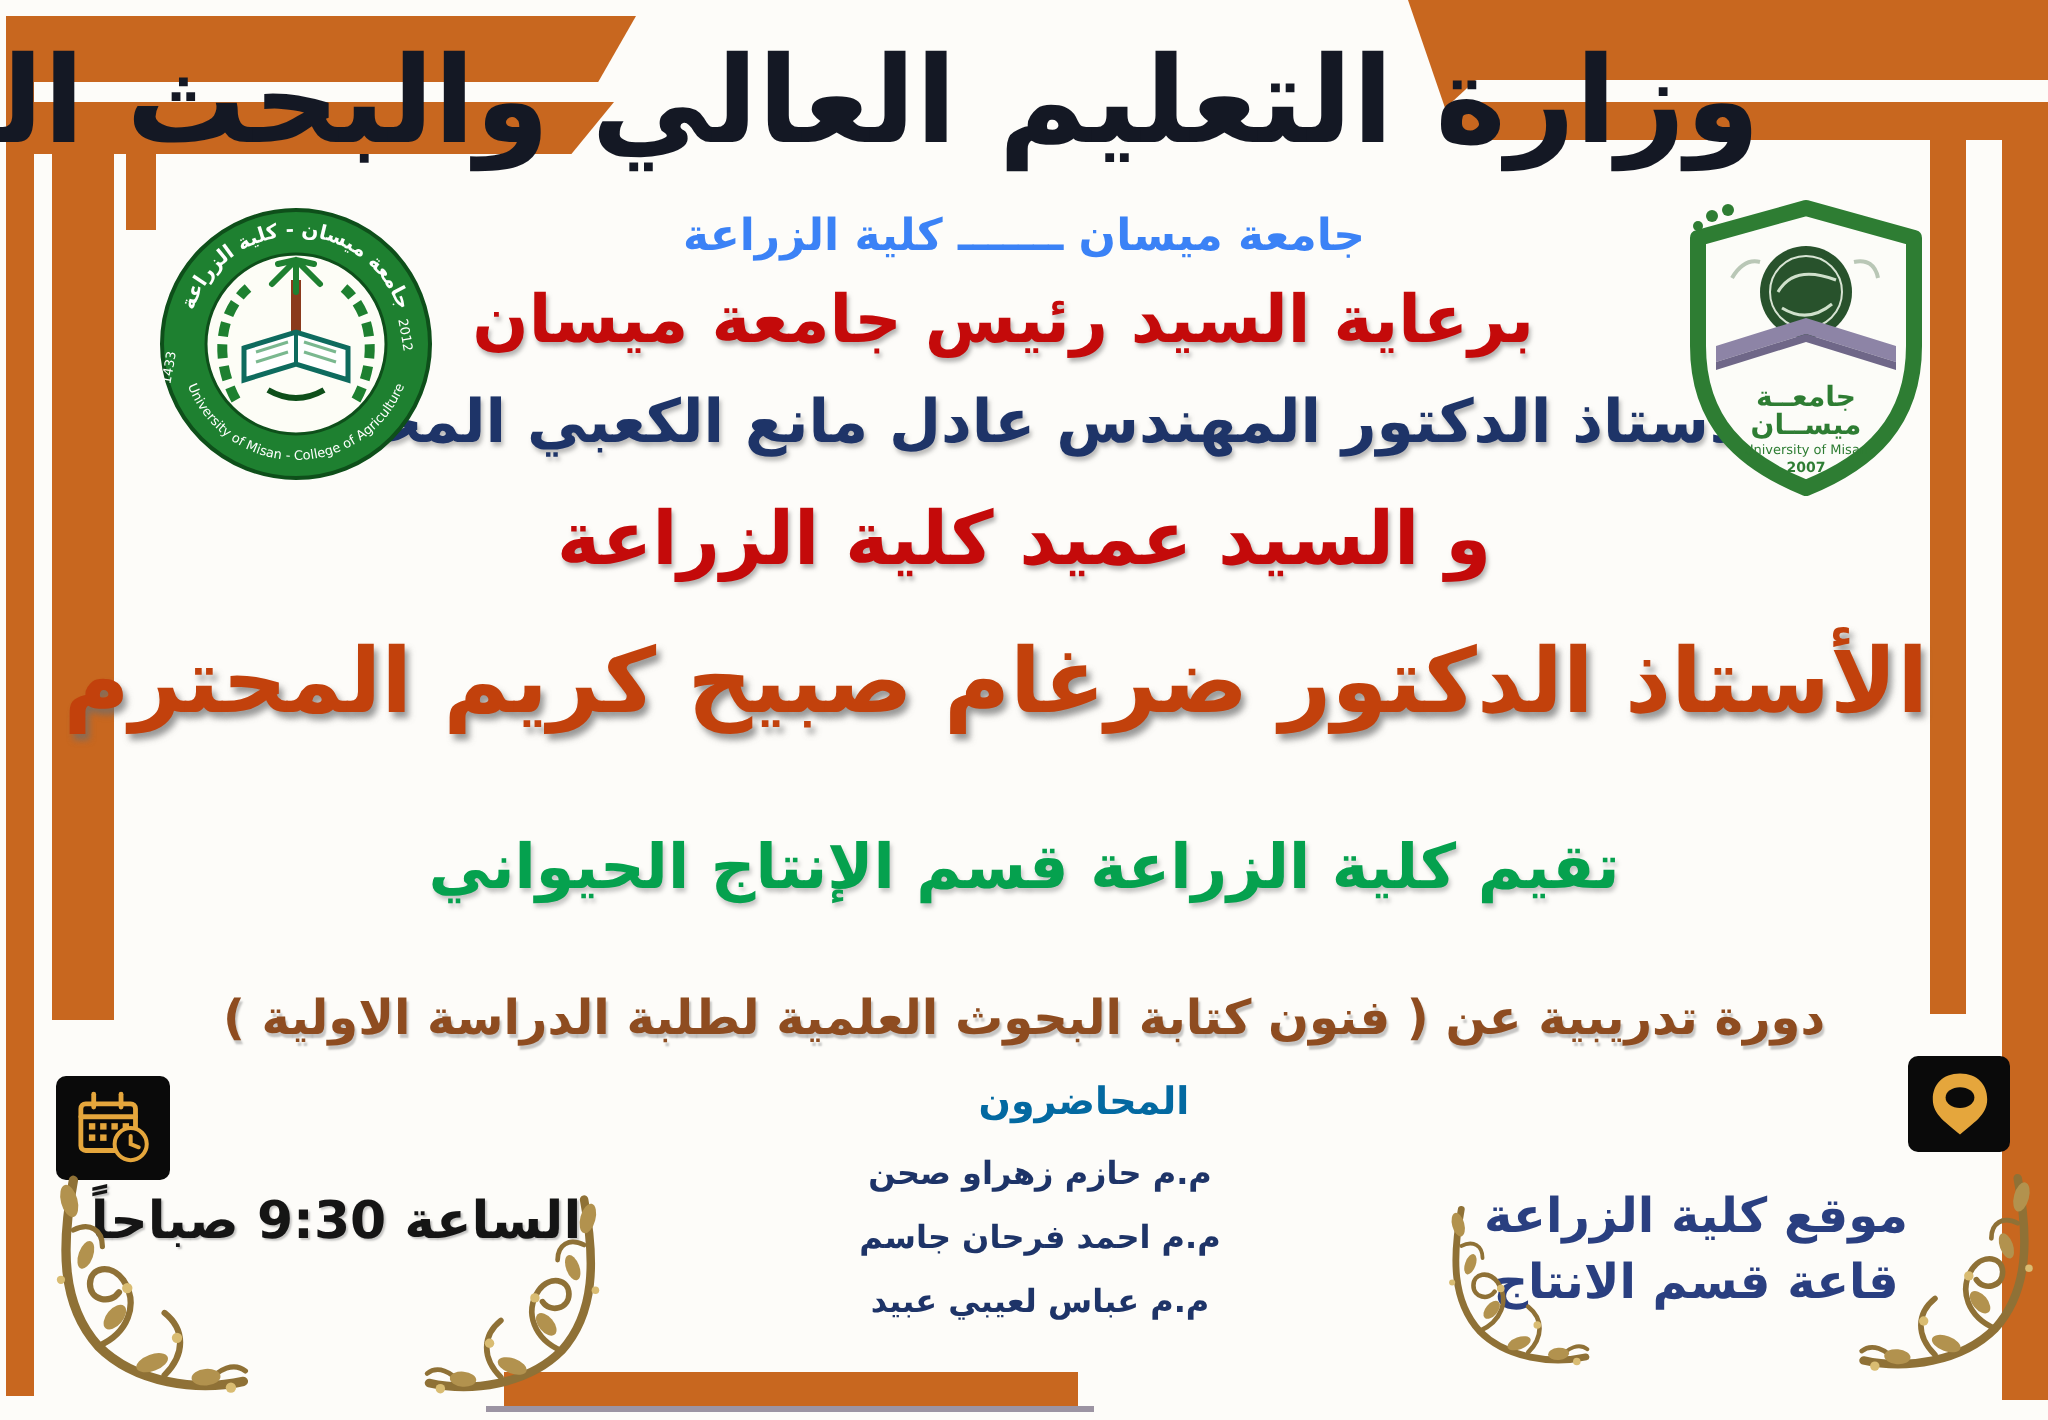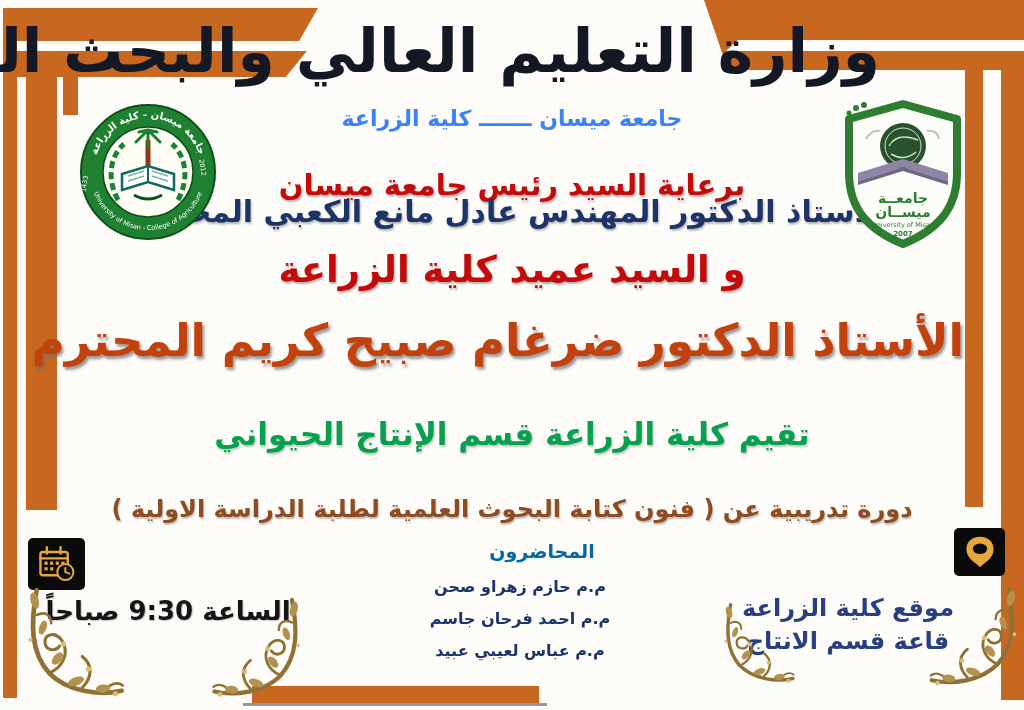--- a/index.html
+++ b/index.html
@@ -20,21 +20,21 @@
   .f-trw { position:absolute; left:726px; top:40px; width:298px; height:11px; background:#fdfcf9; clip-path:polygon(4% 0,100% 0,100% 100%,0 100%); }
   .f-rbar1{ left:965px;  top:70px; width:18px; height:437px; }
   .f-rbar2{ left:1001px; top:70px; width:23px; height:630px; }
   .f-bbar { left:252px;  top:686px; width:287px; height:17px; }
   .f-bline{ position:absolute; left:243px; top:703px; width:304px; height:3px; background:#9c94a3; }
 
   
   .txt { position:absolute; text-align:center; font-weight:bold; white-space:nowrap; }
   .ministry  { left:150px; top:12px;  width:730px; font-size:60px; color:#141824; line-height:78px; }
   .univ      { left:212px; top:90px;  width:600px; font-size:22px; color:#3b82f6;margin-top:16px; }
-  .patronage { left:257px; top:140px; width:510px; font-size:29px; color:#c40a0a; text-shadow:1px 2px 2px rgba(120,120,120,.55);margin-top:28px; }
+  .patronage { left:257px; top:140px; width:510px; font-size:33px; color:#c40a0a; text-shadow:1px 2px 2px rgba(120,120,120,.55); }
   .president { left:110px; top:194px; width:804px; font-size:30px; color:#1e3468; text-shadow:1px 2px 2px rgba(120,120,120,.5); }
   .and-dean  { left:257px; top:248px; width:510px; font-size:37px; color:#c40a0a; text-shadow:1px 2px 2px rgba(120,120,120,.55); }
   .dean      { left:60px;  top:314px; width:904px; font-size:45px; color:#c2410c; text-shadow:2px 3px 3px rgba(110,110,110,.7); }
   .organizer { left:210px; top:400px; width:604px; font-size:31px; color:#05a14e; text-shadow:1px 2px 2px rgba(130,130,130,.45);margin-top:16px; }
   .course    { left:60px;  top:460px; width:904px; font-size:24px; color:#8e4c20; text-shadow:1px 2px 1px rgba(130,130,130,.45);margin-top:35px; }
   .lect-title{ left:392px; top:540px; width:300px; font-size:19px; color:#0369a1; }
   .lect-list { left:300px; top:571px; width:440px; font-size:16px; color:#1e3468; line-height:32px; }
   .date-block{ left:40px;  top:594px; width:256px; font-size:26px; color:#151515; line-height:35px; text-shadow:1px 1px 1px rgba(150,150,150,.55); }
   .loc-block { left:738px; top:592px; width:220px; font-size:24px; color:#2a3f80; line-height:33px; }
 

